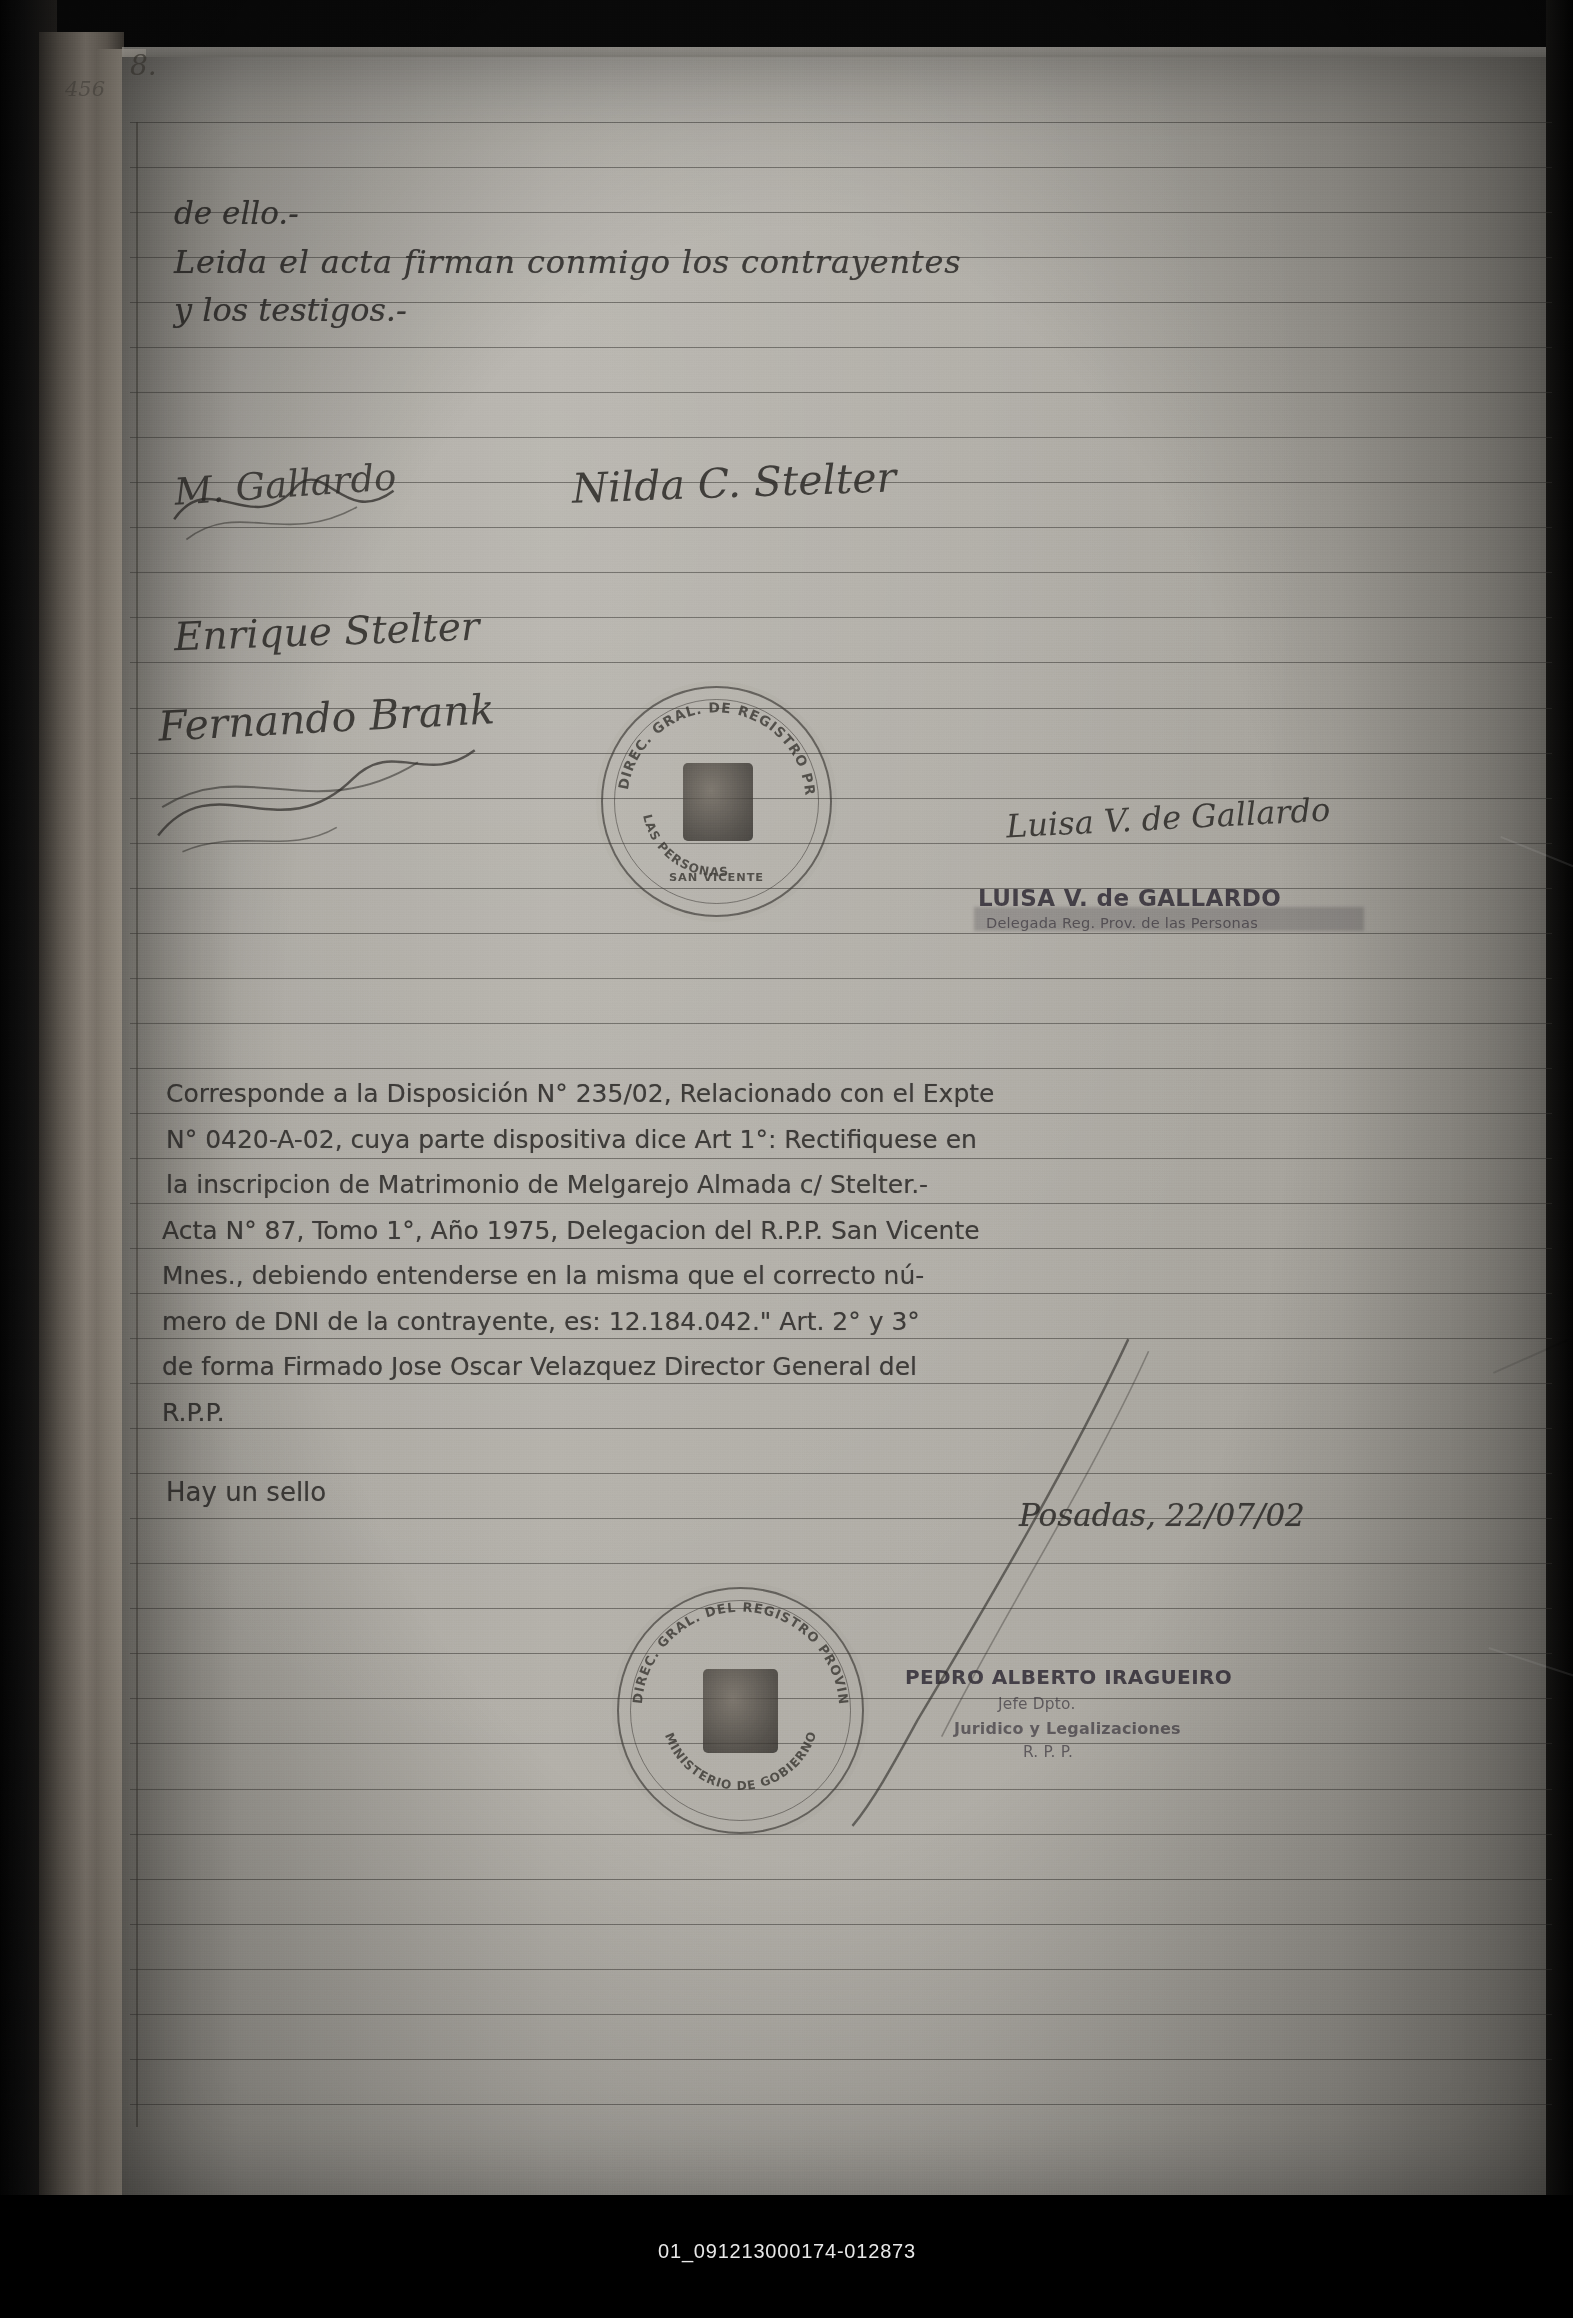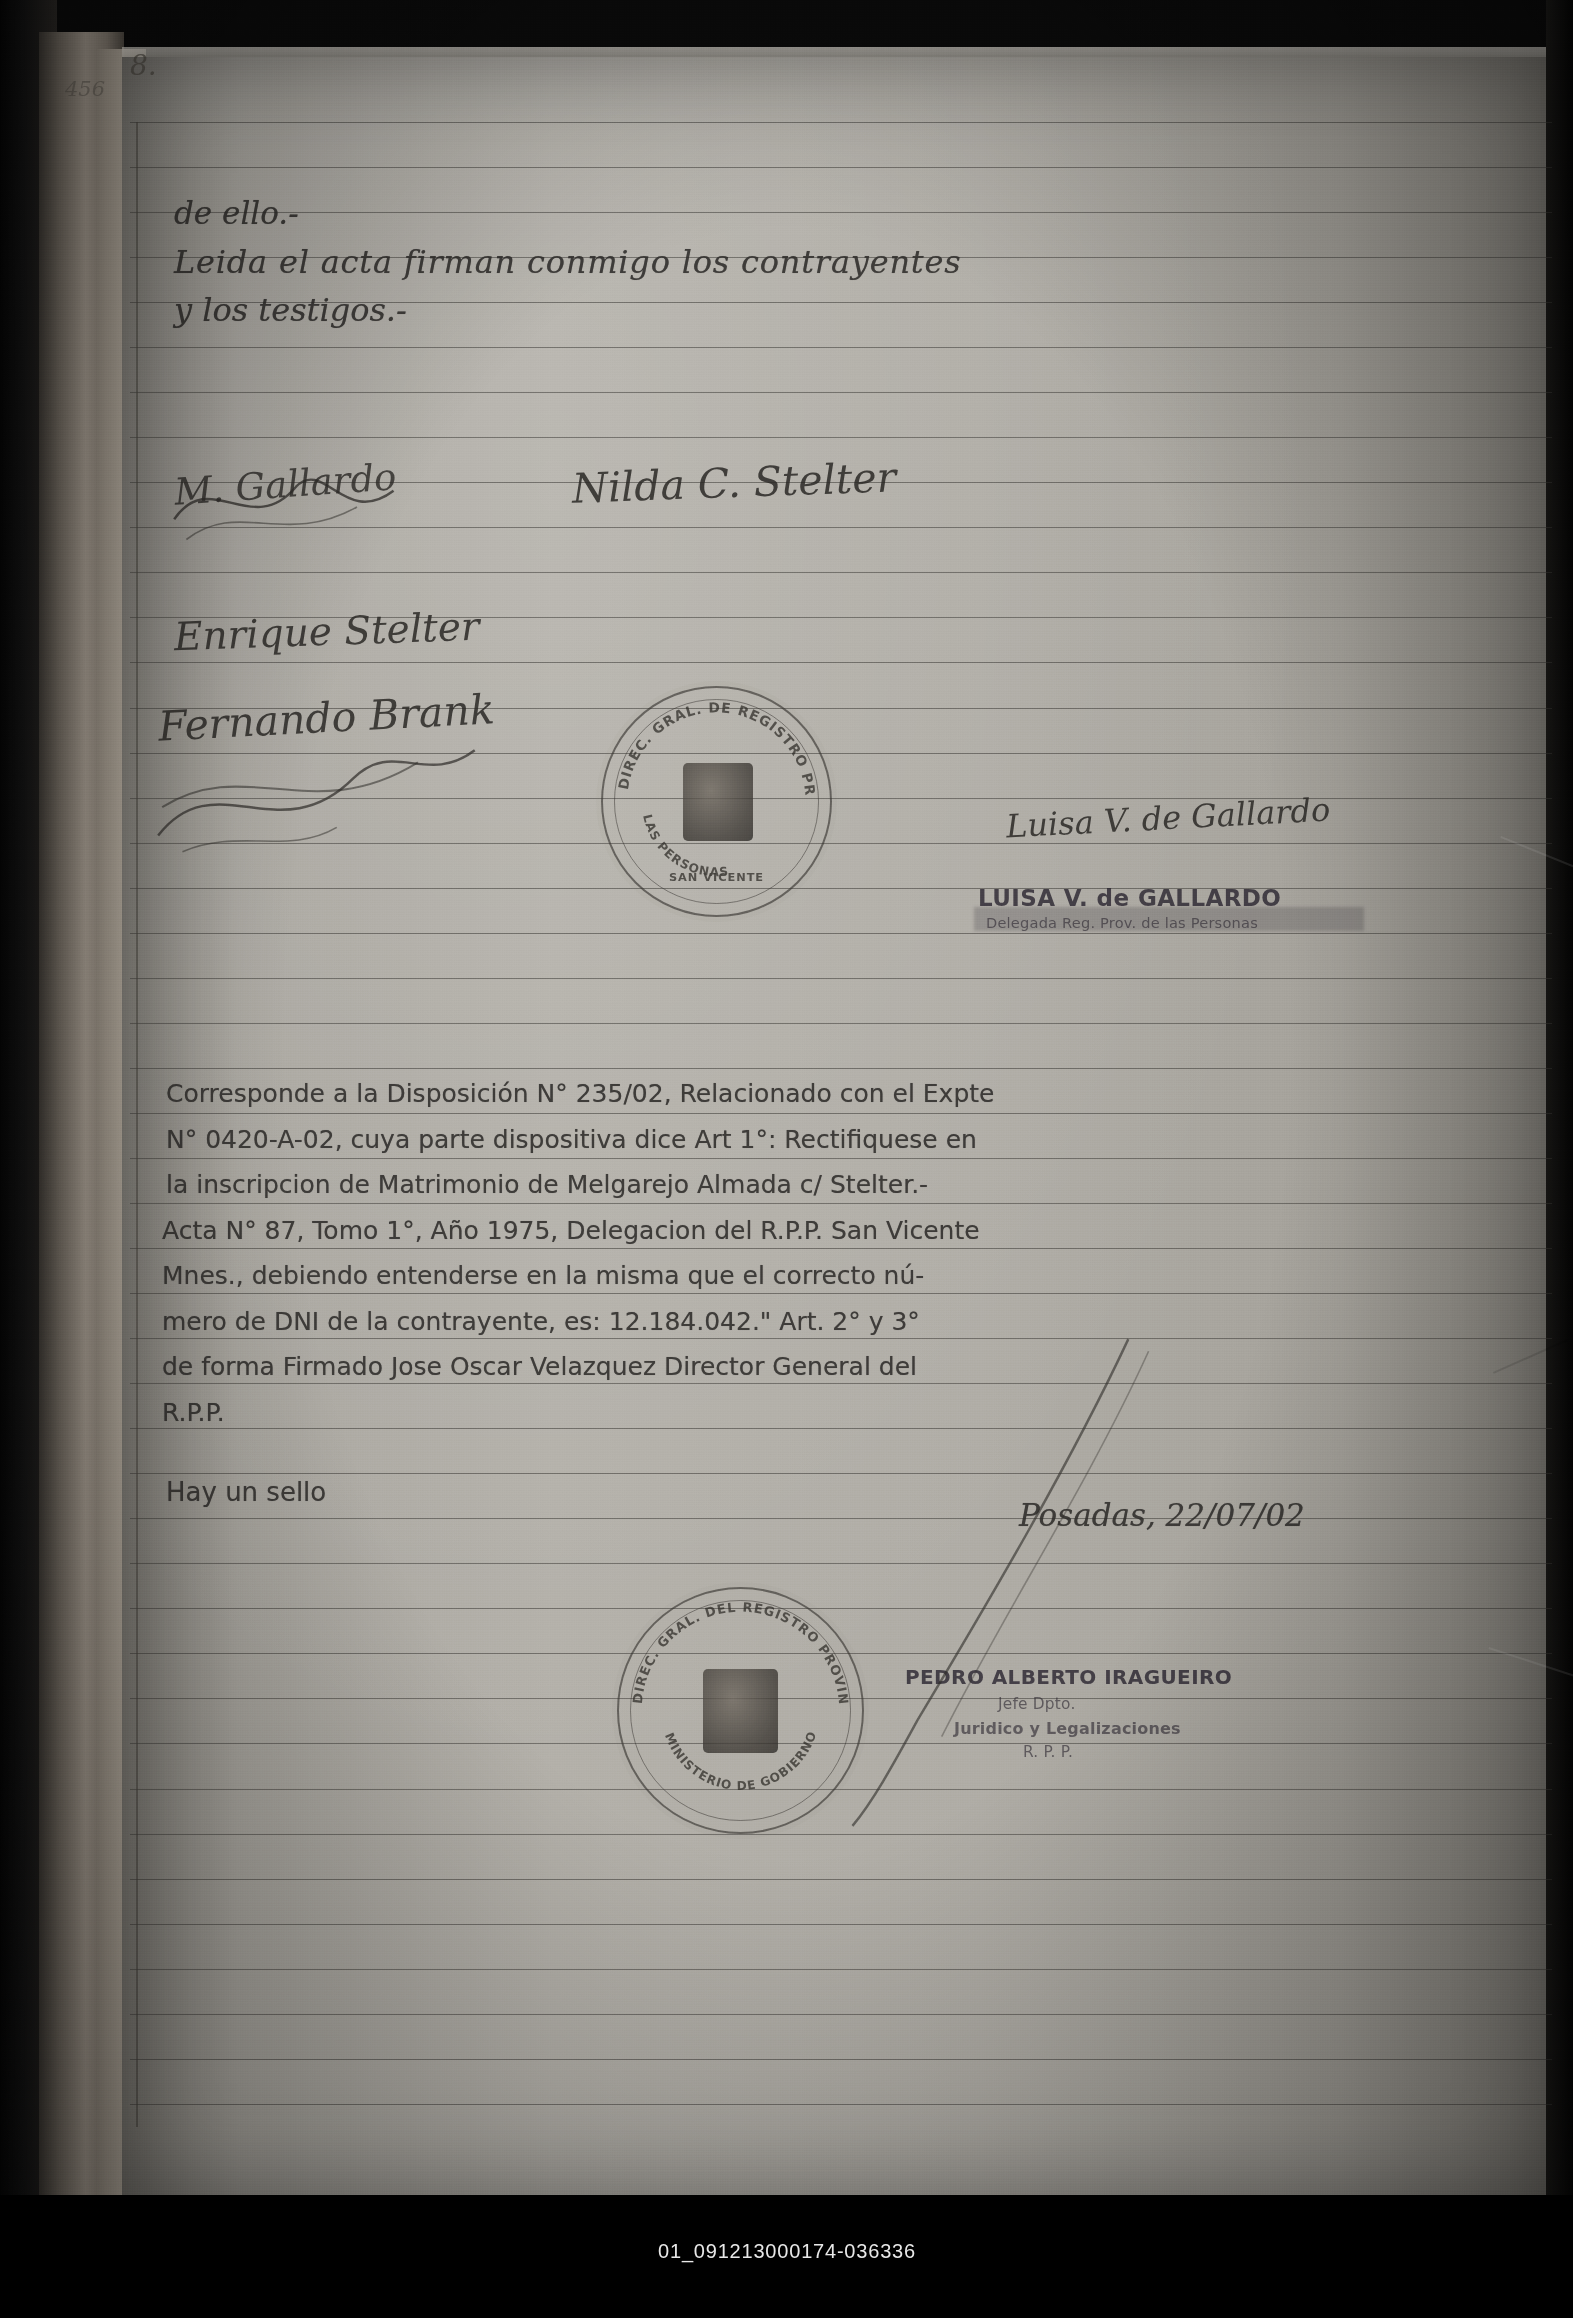--- a/index.html
+++ b/index.html
@@ -383,15 +383,15 @@
   </svg>
 
   <div class="crease" style="left:1501px; top:836px; width:97px; height:1.6px; transform:rotate(22deg);"></div>
   <div class="crease-d" style="left:1493px; top:1372px; width:81px; height:1.6px; transform:rotate(-24deg);"></div>
   <div class="crease" style="left:1489px; top:1647px; width:89px; height:1.6px; transform:rotate(18deg);"></div>
 
   <div class="grain"></div>
   <div class="vignette"></div>
 
   <div class="bottom-dark"></div>
-  <div class="footer">01_091213000174-036336</div>
+  <div class="footer">01_091213000174-012873</div>
 </div>
 
 
 </body></html>

